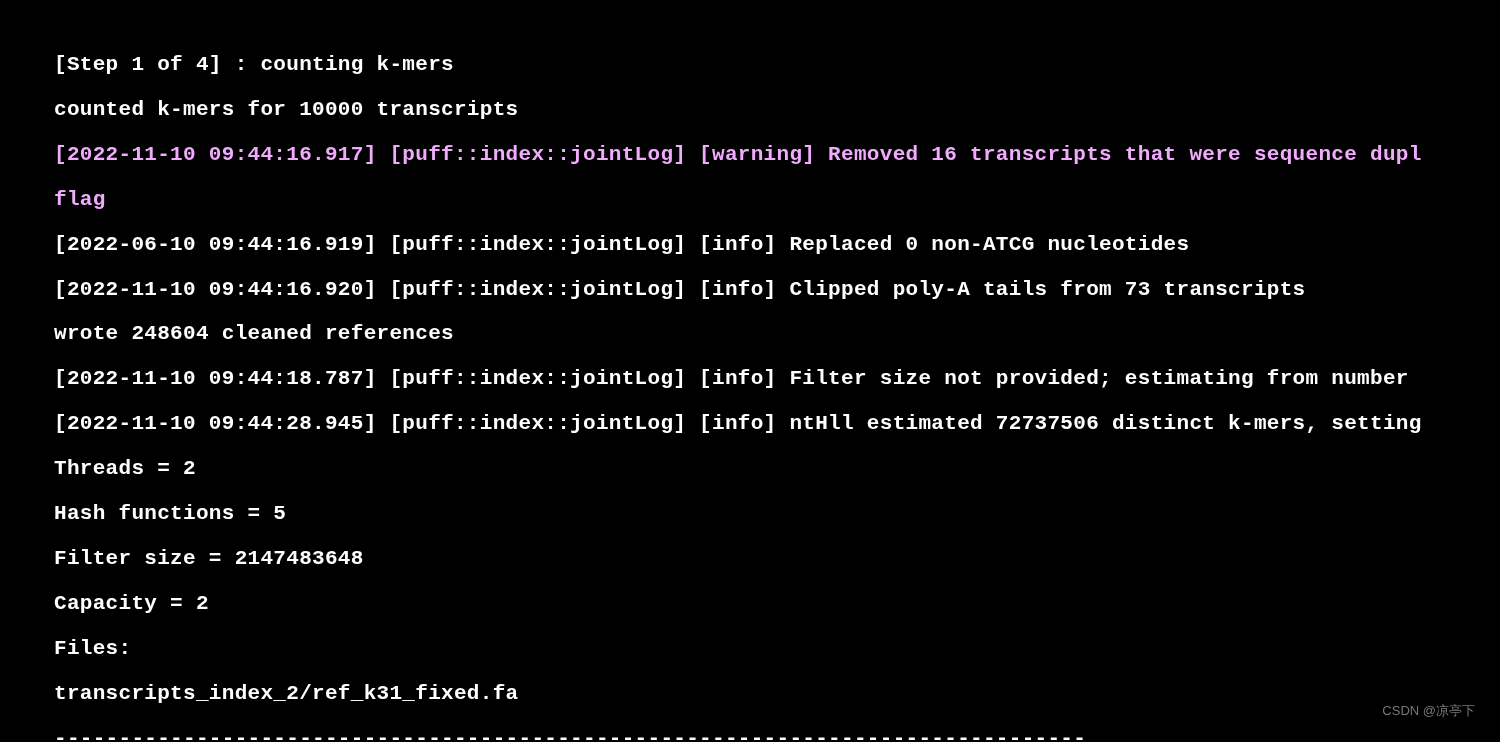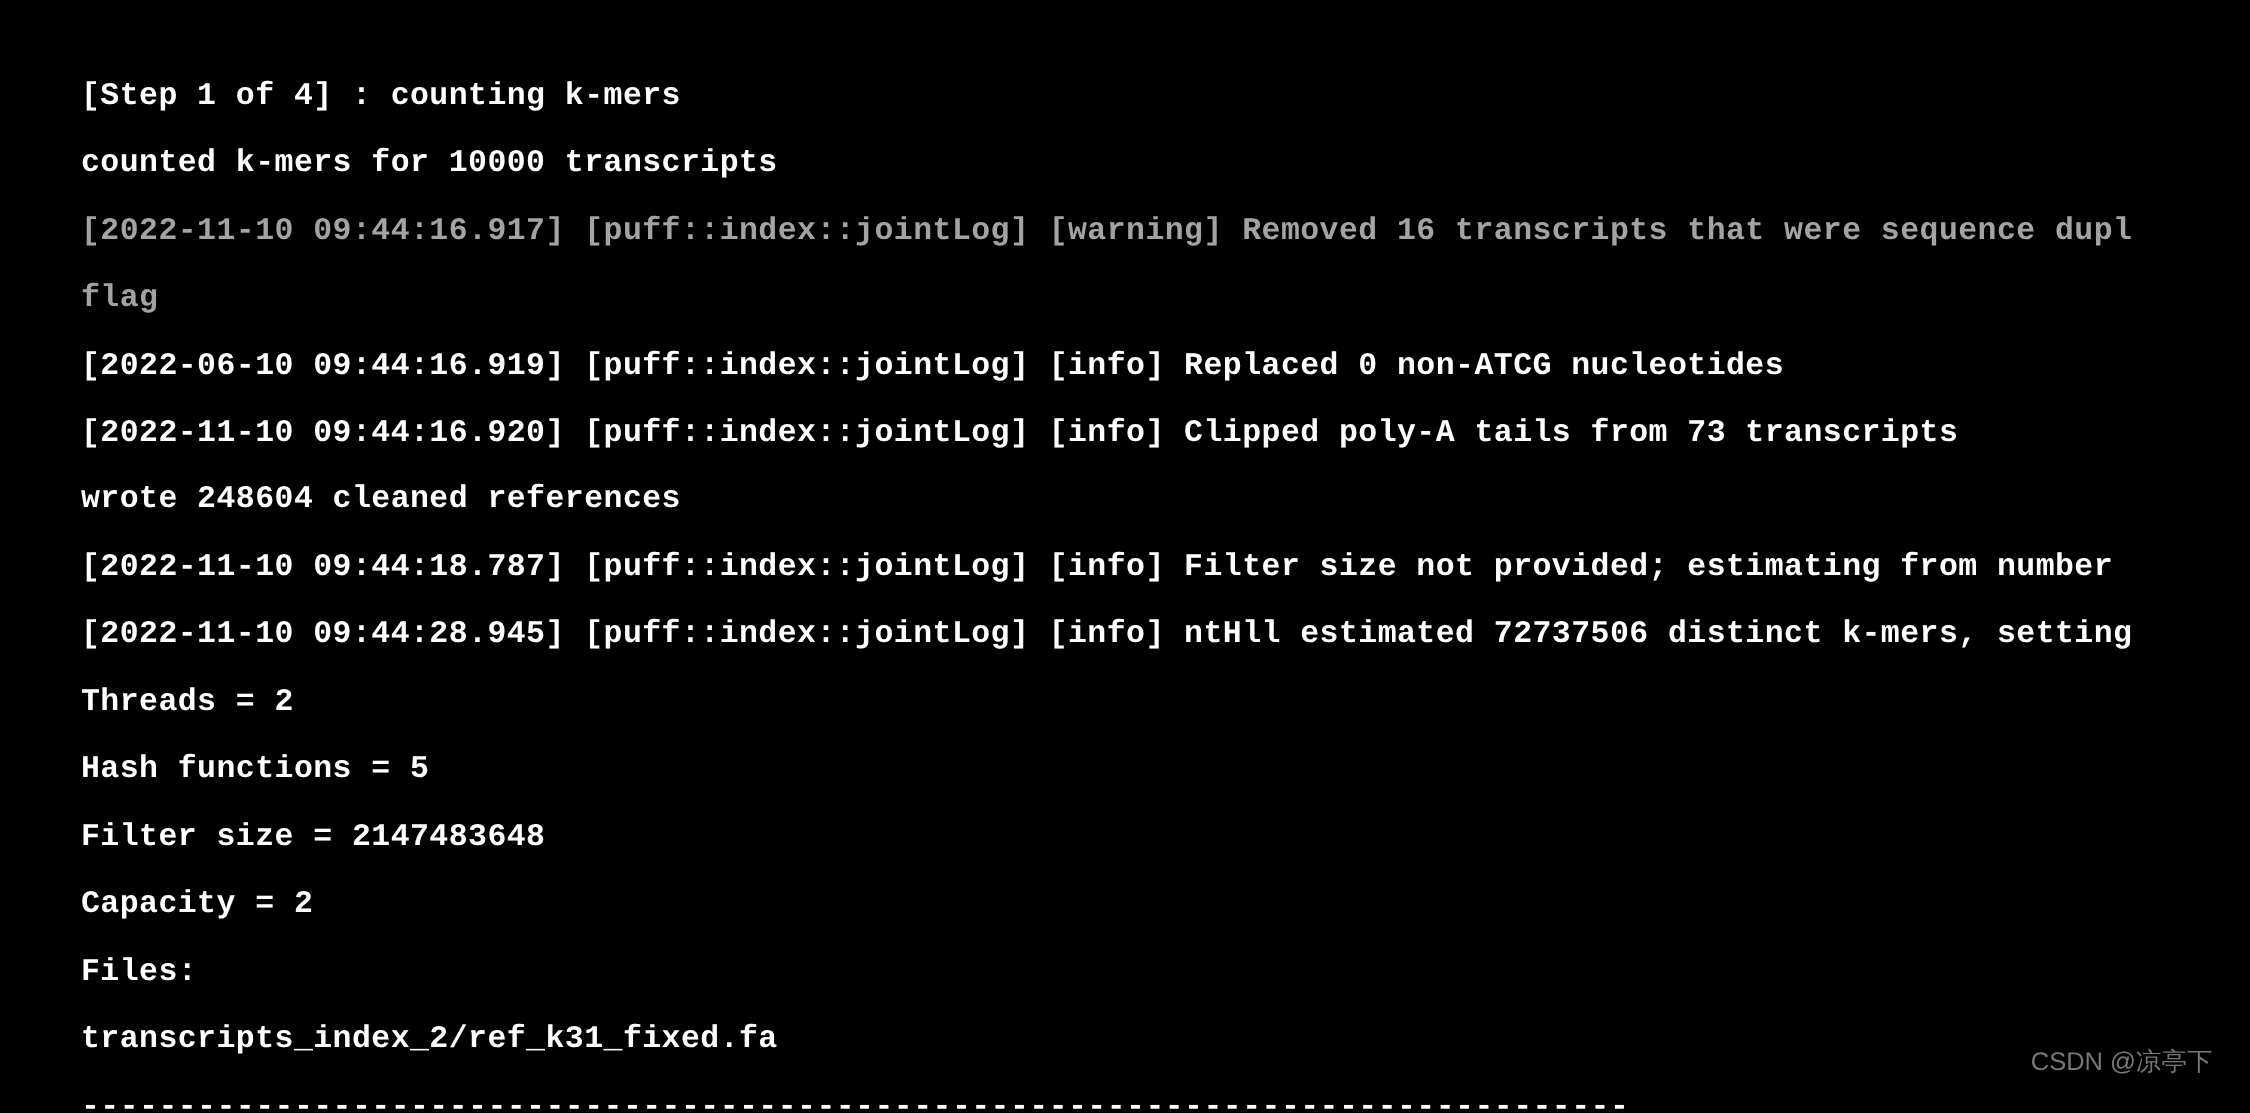--- a/index.html
+++ b/index.html
@@ -18,39 +18,39 @@
       height: 742px;
       overflow: hidden;
       white-space: nowrap;
       font-weight: bold;
       letter-spacing: 0.3px;
     }
     .line {
       white-space: pre;
     }
     .warn {
-      color: #a3a3a3;
+      color: #f0abfc;
     }
     .info {
       color: #ffffff;
     }
     .cursor {
       display: inline-block;
       width: 13px;
       height: 24px;
       background: #00ff00;
       vertical-align: bottom;
     }
     .watermark {
       position: fixed;
       bottom: 8px;
       right: 12px;
       color: #777;
       font-family: Arial, sans-serif;
-      font-size: 17px;
+      font-size: 13px;
       font-weight: normal;
       letter-spacing: 0;
     }
   </style>
 </head>
 <body>
 
 
 
 <div id="terminal">

